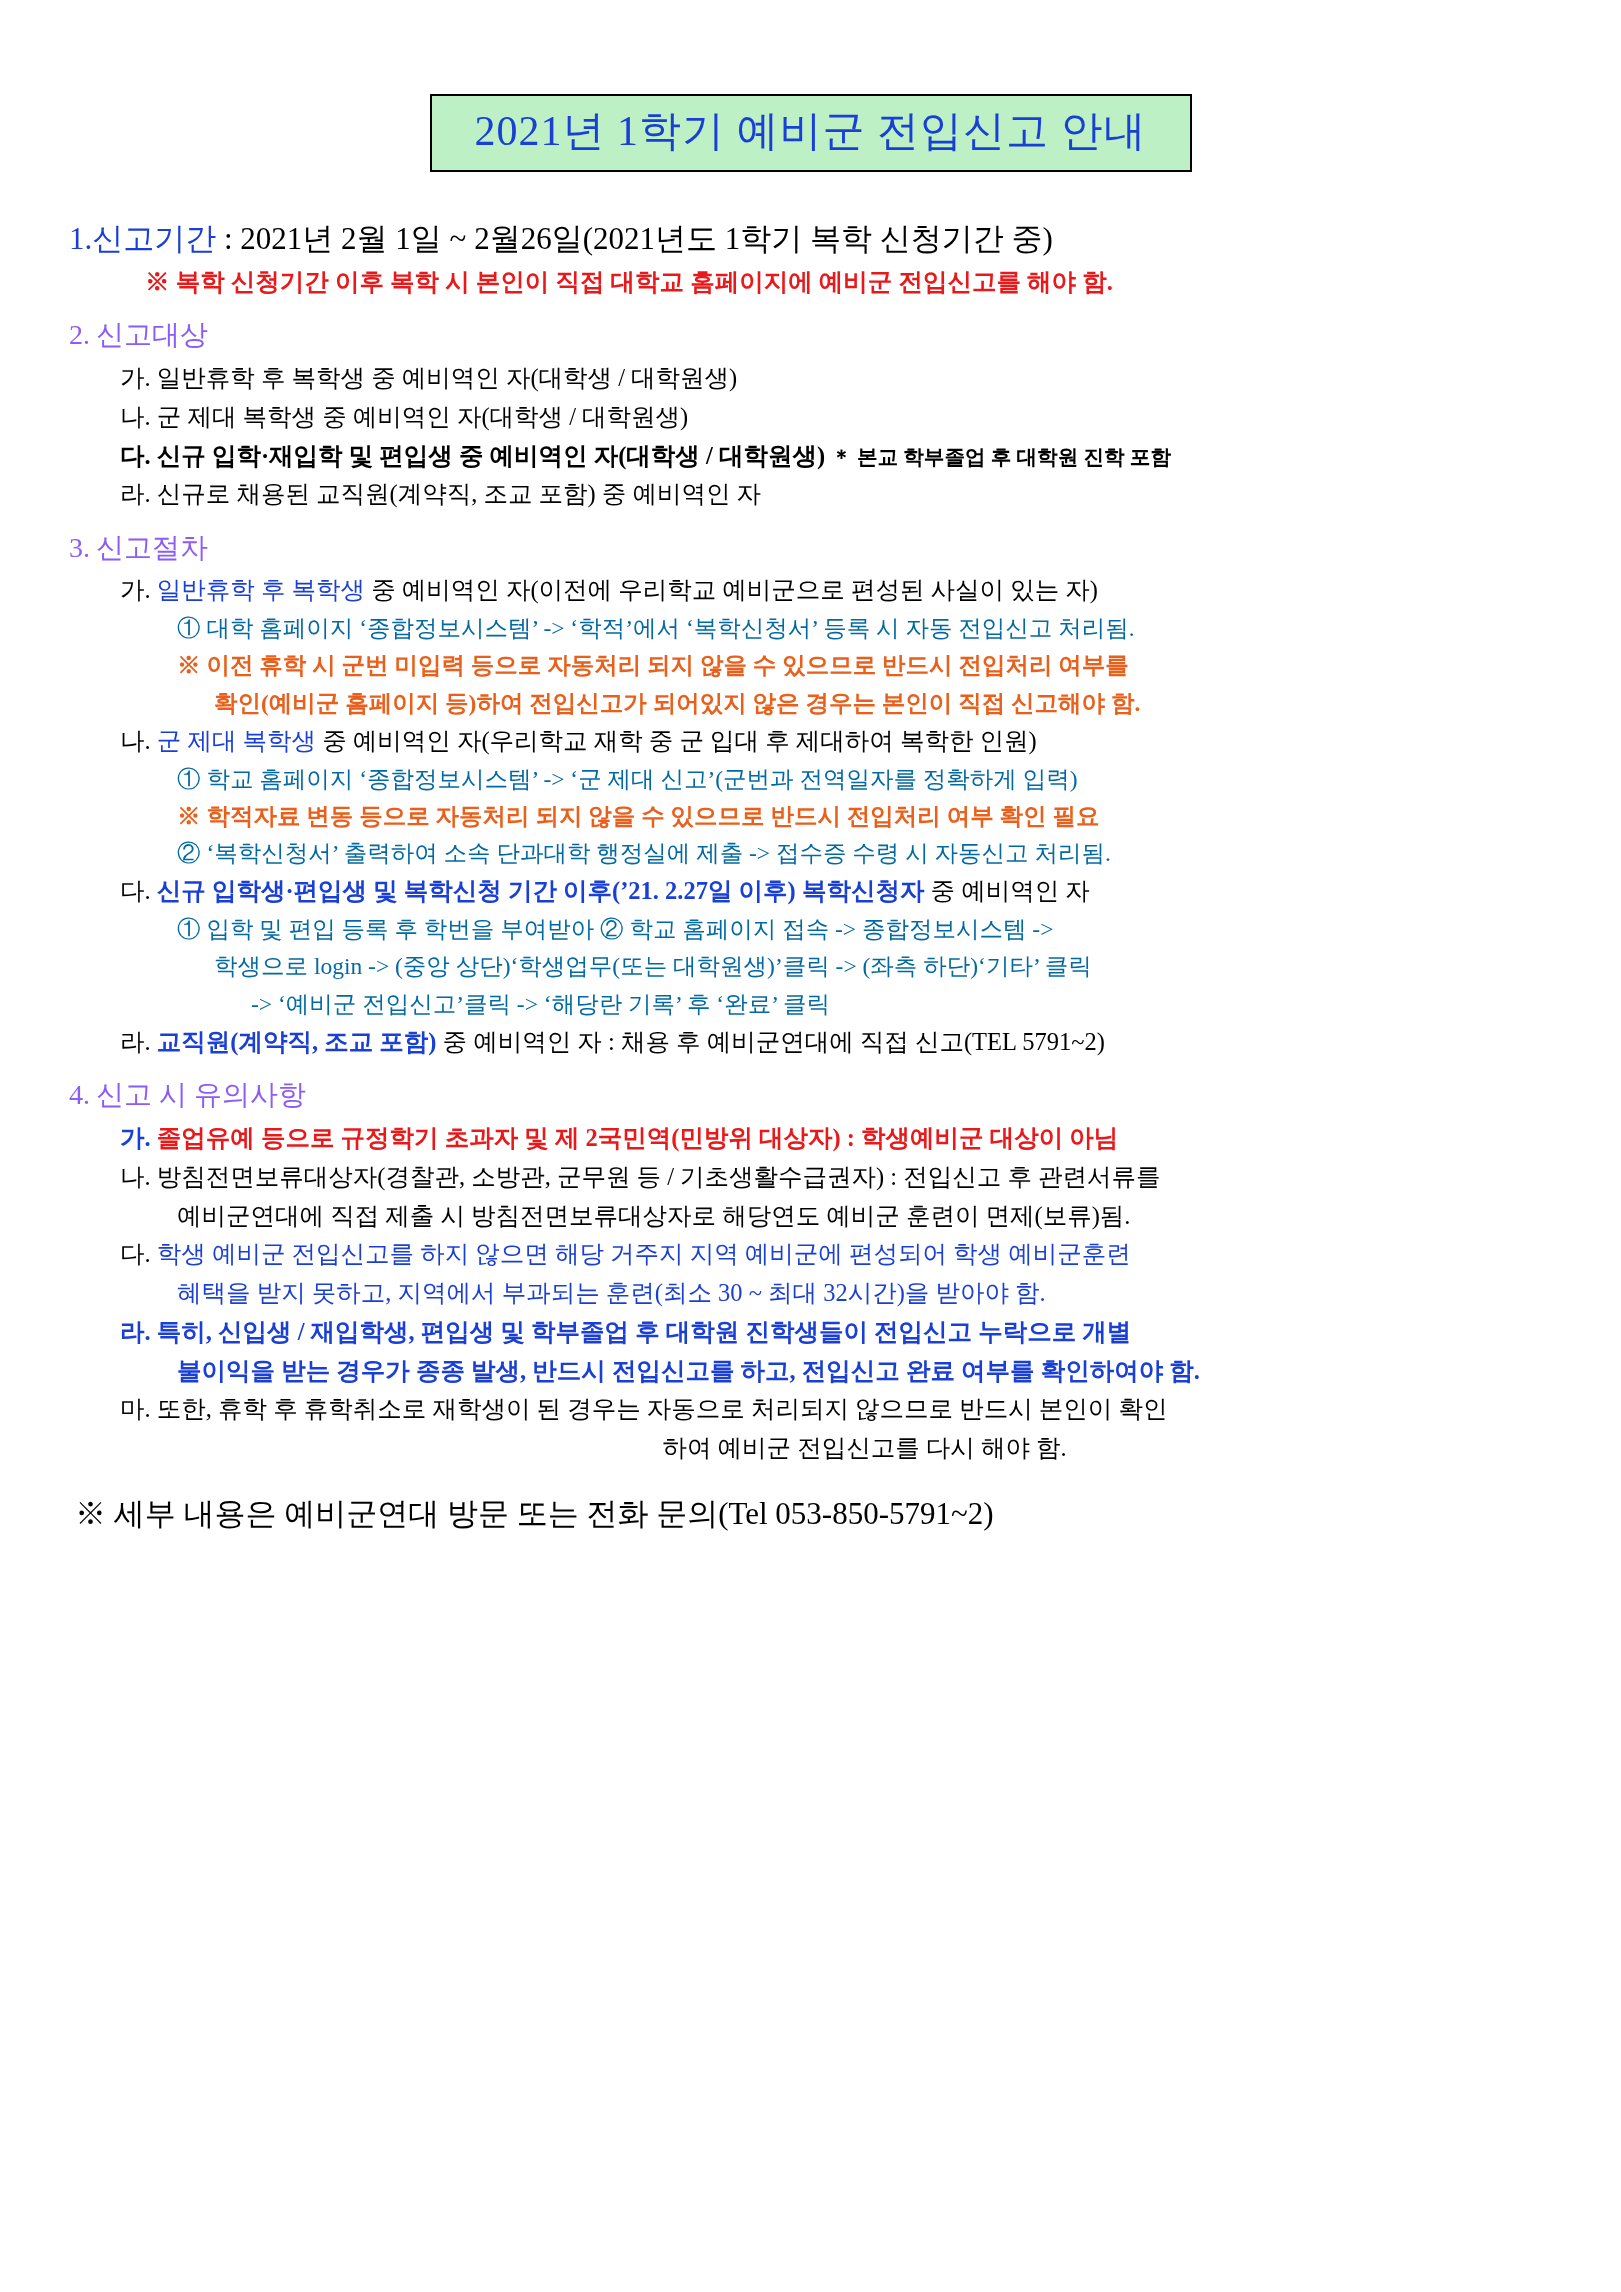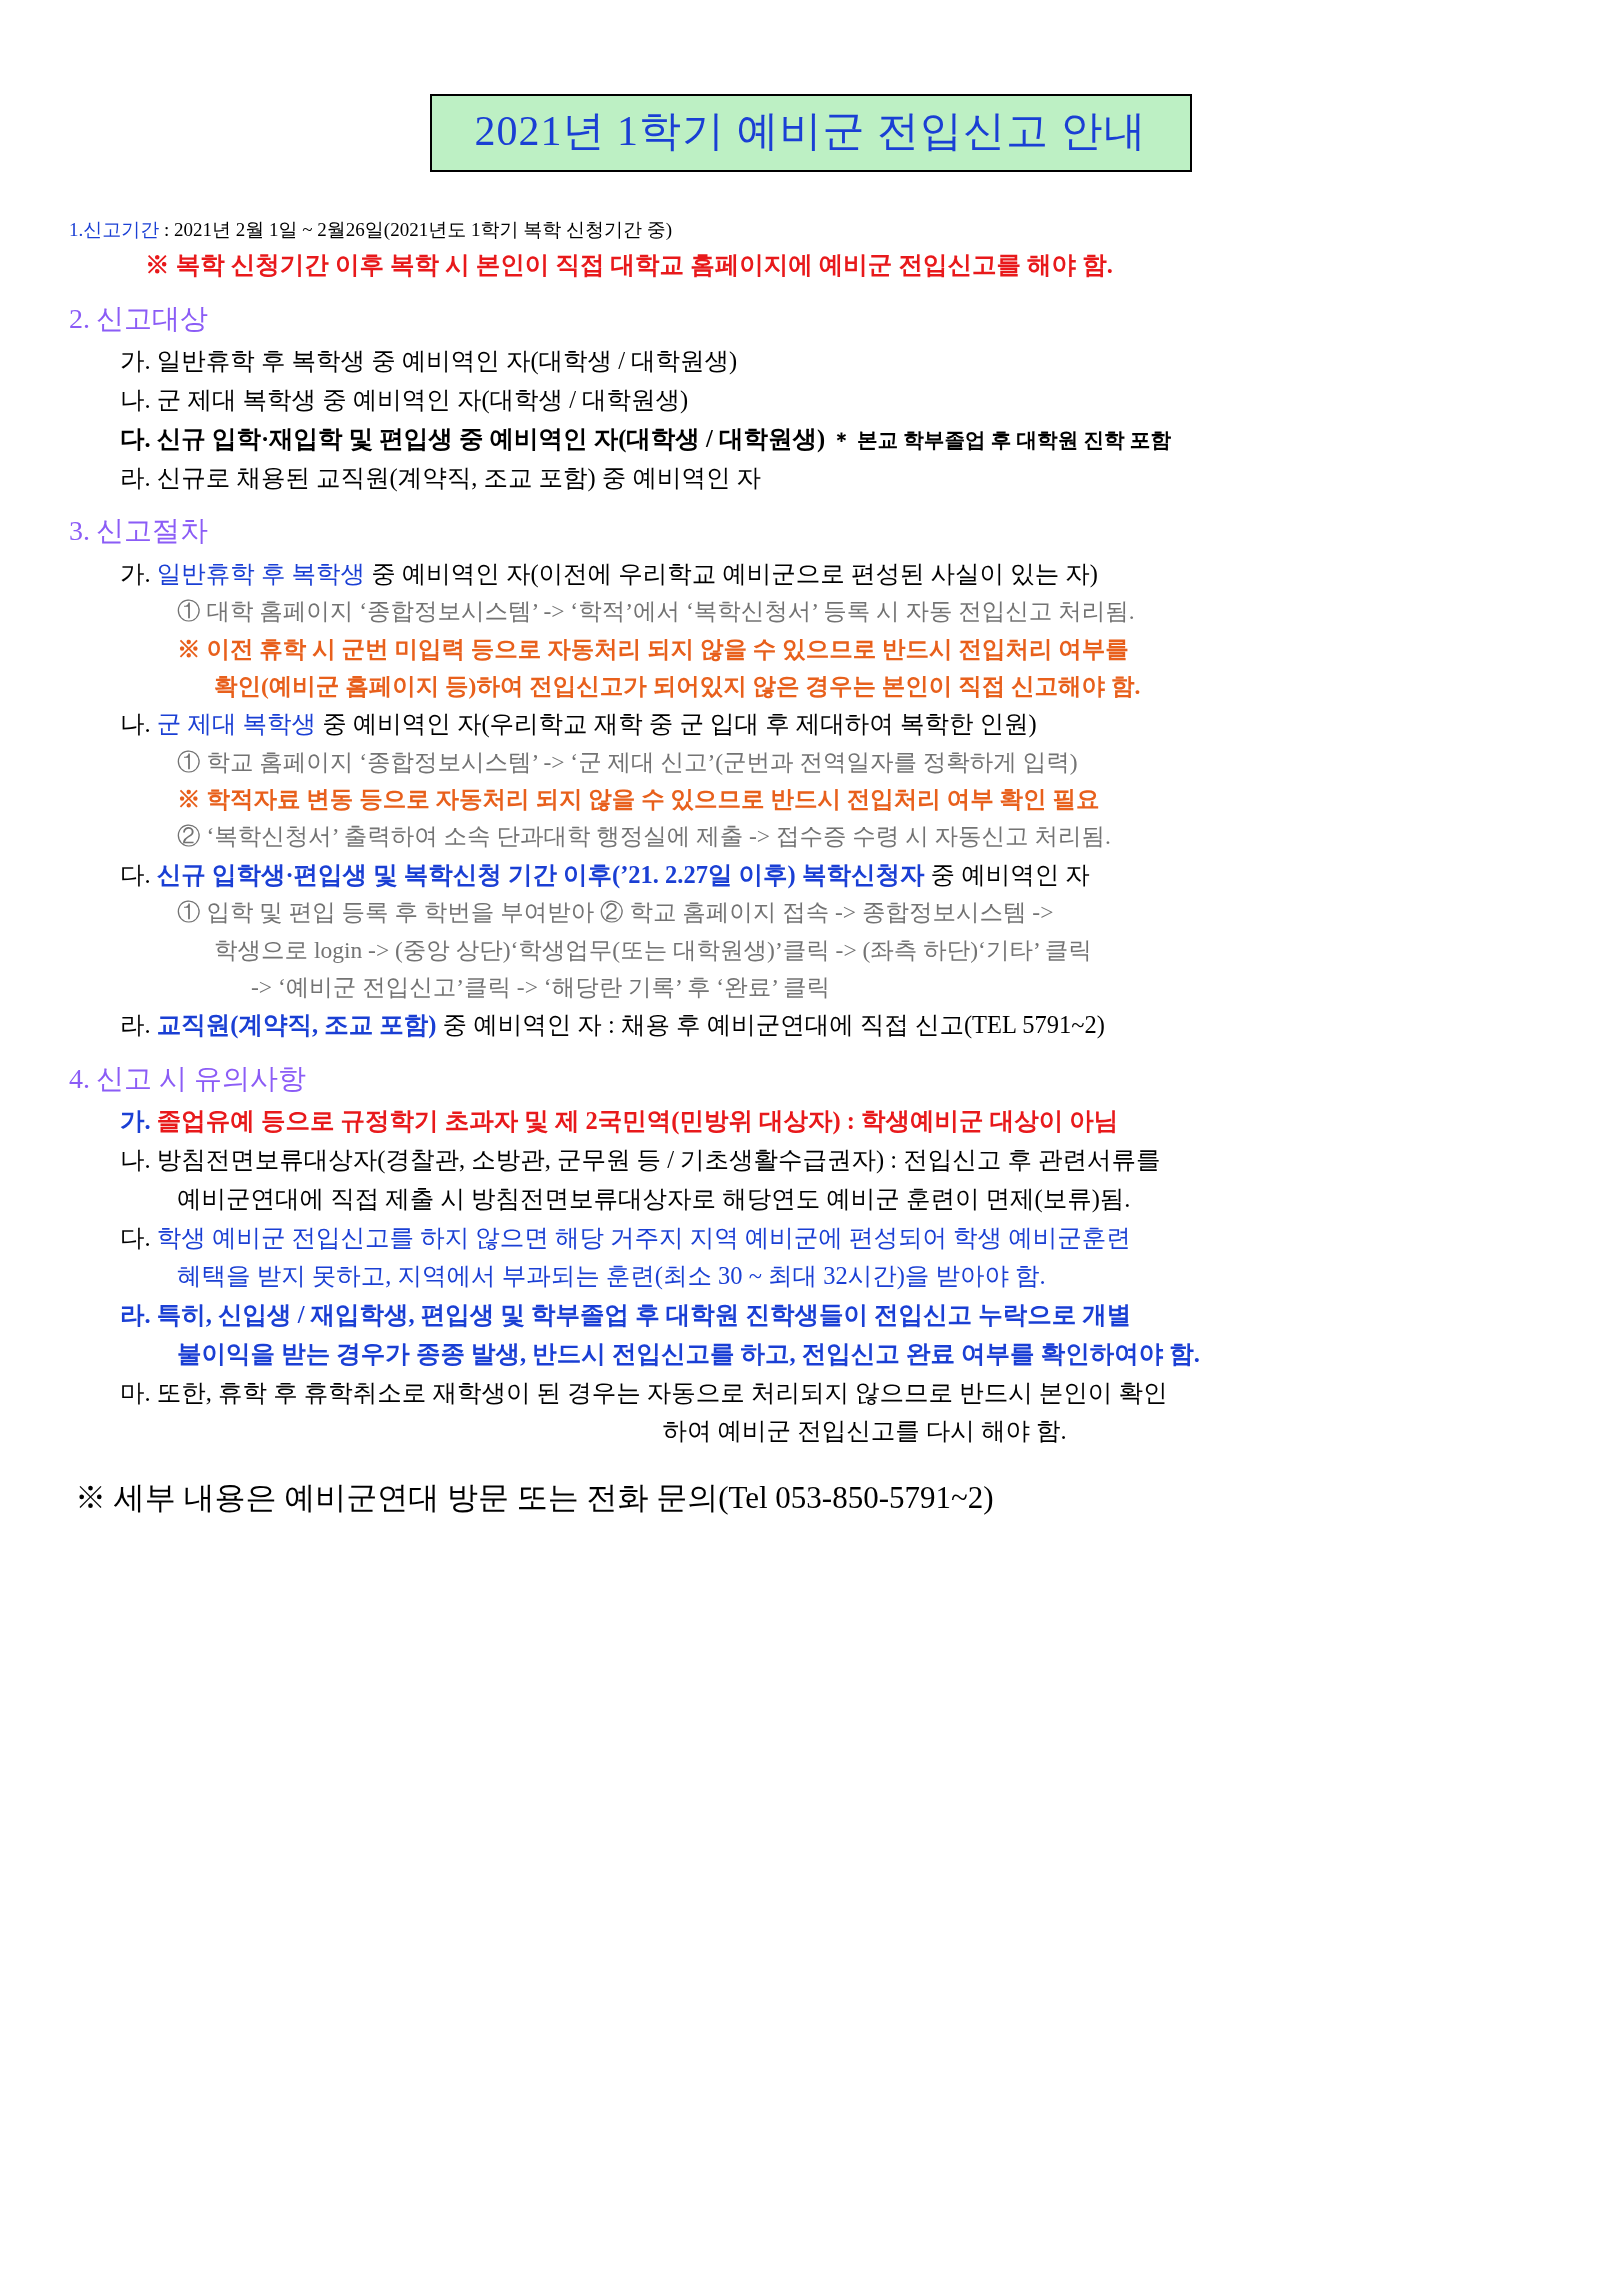--- a/index.html
+++ b/index.html
@@ -48,38 +48,38 @@
     margin-bottom: 5.9px;
   }
   .sec-head {
     font-size: 28px;
     color: #8b5cf6;
     margin: 15.7px 0 5.9px 0;
     line-height: 1.35;
   }
   .sec-head .num { margin-right: 5.9px; }
   .sec-head-inline {
-    font-size: 19px;
+    font-size: 31px;
     color: #1a3fd4;
     margin: 13.7px 0 3.9px 0;
     line-height: 1.4;
   }
   .sec-head-inline .rest { color: #000000; }
 
   .lvl1 {
     font-size: 24.5px;
     line-height: 1.5;
     margin: 2px 0 2px 51px;
     color: #000000;
   }
   .lvl2 {
     font-size: 23.5px;
     line-height: 1.5;
     margin: 2px 0 2px 108px;
-    color: #737373;
+    color: #0369a1;
   }
   .cont {
     margin-left: 145px;
   }
   .cont2 {
     margin-left: 182px;
   }
 
   .blue { color: #1a3fd4; }
   .red { color: #e8191b; }

